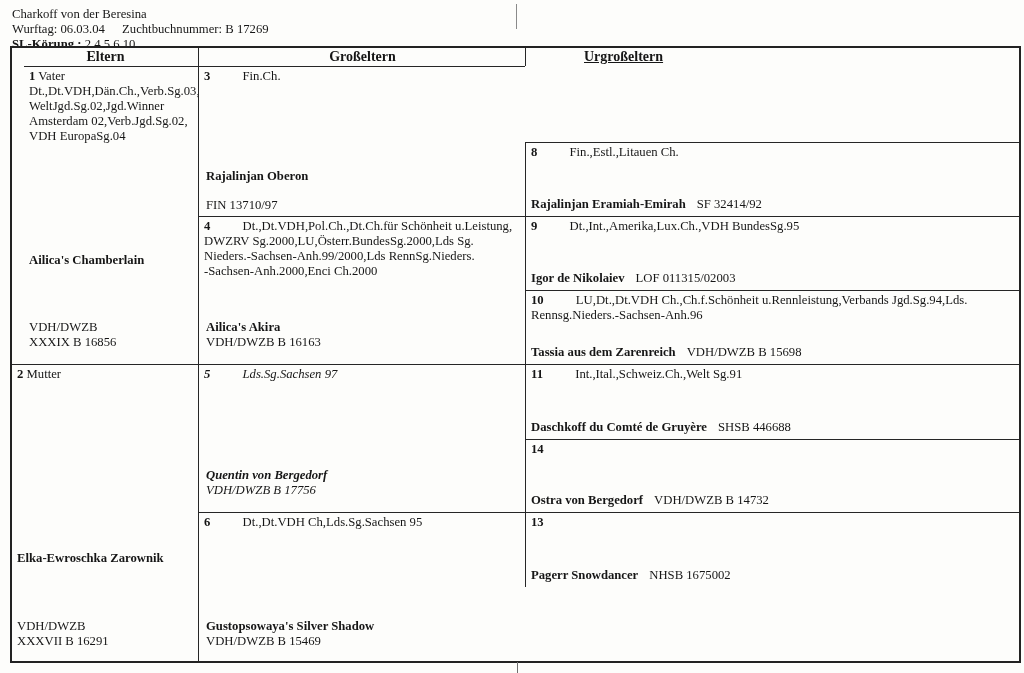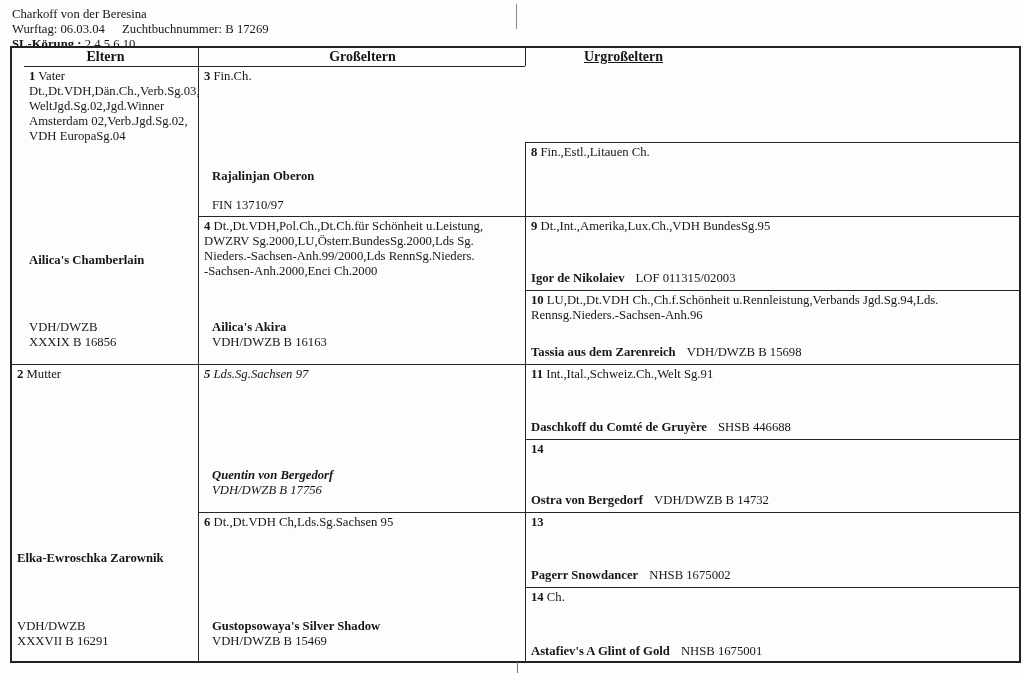--- a/index.html
+++ b/index.html
@@ -54,27 +54,27 @@
   .c8  { grid-column: 3; grid-row: 3; }
   .c9  { grid-column: 3; grid-row: 4; }
   .c10 { grid-column: 3; grid-row: 5; }
   .c11 { grid-column: 3; grid-row: 6; }
   .c12 { grid-column: 3; grid-row: 7; }
   .c13 { grid-column: 3; grid-row: 8; }
   .c14 { grid-column: 3; grid-row: 9; }
 
   
   .num { font-weight: bold; }
-  .titles-inline { white-space: pre-line; }
+  .titles-inline { white-space: pre-line; margin-left: 29px; }
   .titles-block { white-space: pre-line; }
 
   .p-name { position: absolute; left: 5px; top: 186px; font-weight: bold; white-space: nowrap; }
   .p-reg  { position: absolute; left: 5px; bottom: 14px; white-space: pre-line; }
 
-  .name-block { position: absolute; left: 13px; bottom: 14px; }
+  .name-block { position: absolute; left: 7px; bottom: 14px; }
   .gp-name { font-weight: bold; white-space: nowrap; }
   .g3 .name-block { bottom: 3px; }
   .g3 .gp-name { margin-bottom: 14px; }
 
   .ggp-nameline { position: absolute; left: 5px; bottom: 4px; white-space: nowrap; }
   .ggp-name { font-weight: bold; }
   .ggp-reg { margin-left: 11px; }
 
   
   .artifact { position: absolute; background: #8a8a8a; width: 1px; }
@@ -181,20 +181,23 @@
       <div class="gp-reg">VDH/DWZB B 15469</div>
     </div>
   </div>
 
 
   <div class="cell c8 bt bl">
     <div>
       <span class="num">8</span>
       <span class="titles-inline">Fin.,Estl.,Litauen Ch.</span>
     </div>
+    <div class="ggp-nameline">
+      <span class="ggp-name">Rajalinjan Eramiah-Emirah</span><span class="ggp-reg">SF 32414/92</span>
+    </div>
   </div>
 
   <div class="cell c9 bt bl">
     <div>
       <span class="num">9</span>
       <span class="titles-inline">Dt.,Int.,Amerika,Lux.Ch.,VDH BundesSg.95</span>
     </div>
     <div class="ggp-nameline">
       <span class="ggp-name">Igor de Nikolaiev</span><span class="ggp-reg">LOF 011315/02003</span>
     </div>
@@ -234,26 +237,17 @@
   <div class="cell c13 bt bl">
     <div>
       <span class="num">13</span>
       <span class="titles-inline"></span>
     </div>
     <div class="ggp-nameline">
       <span class="ggp-name">Pagerr Snowdancer</span><span class="ggp-reg">NHSB 1675002</span>
     </div>
   </div>
 
-  <div class="cell c14 bt bl">
-    <div>
-      <span class="num">14</span>
-      <span class="titles-inline">Ch.</span>
-    </div>
-    <div class="ggp-nameline">
-      <span class="ggp-name">Astafiev's A Glint of Gold</span><span class="ggp-reg">NHSB 1675001</span>
-    </div>
-  </div>
 
 </div>
 
 <div class="artifact top"></div>
 <div class="artifact bottom"></div>
 
 </body></html>

